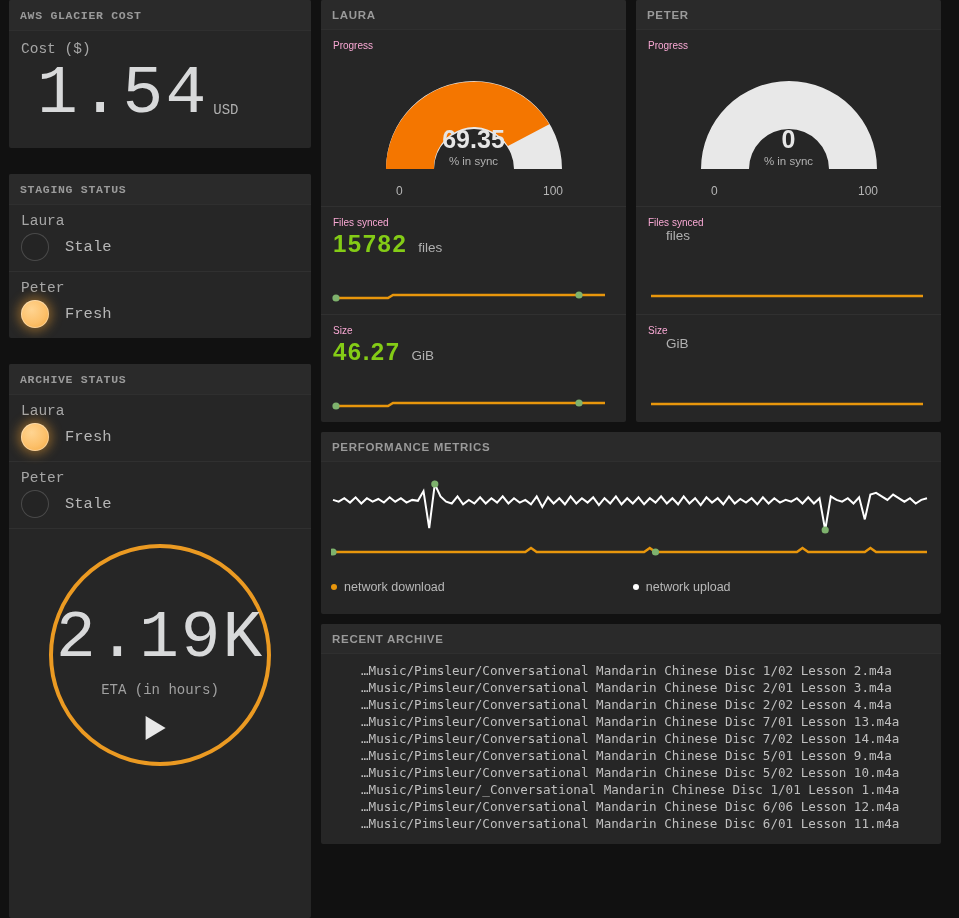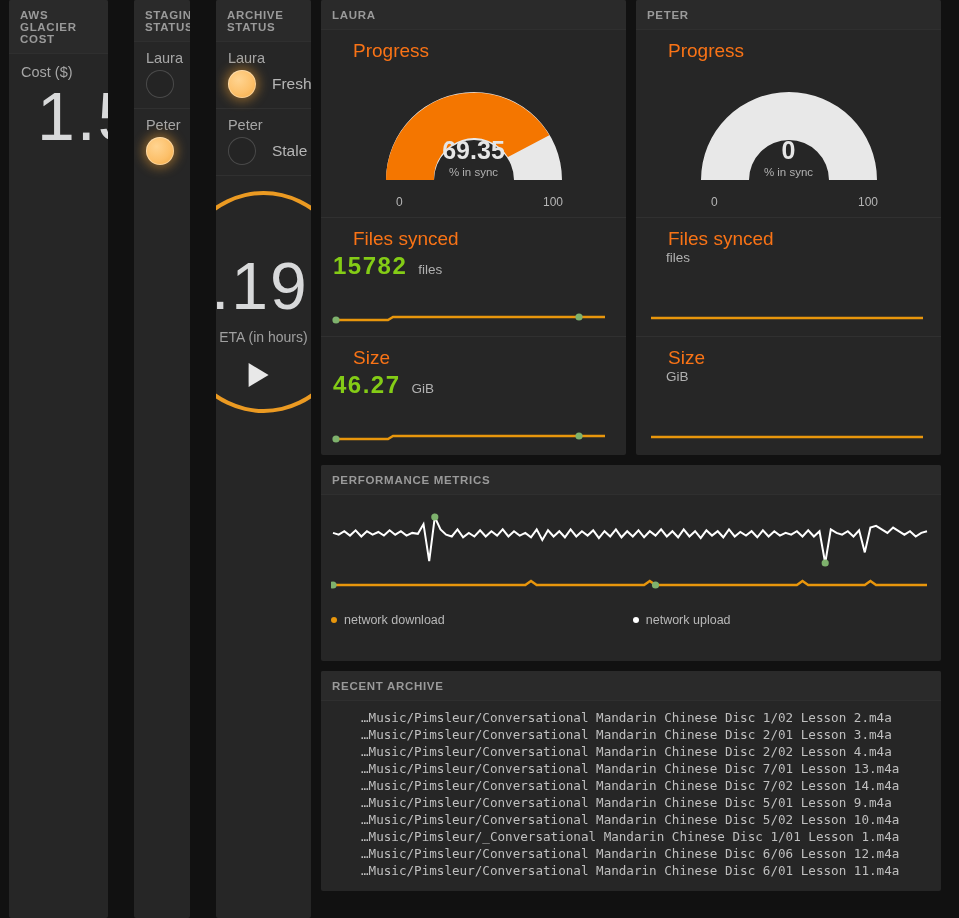--- a/index.html
+++ b/index.html
@@ -9,21 +9,21 @@
     font-family: "Liberation Sans", sans-serif;
     overflow: hidden;
   }
   .dash {
     position: relative;
     width: 959px; height: 918px;
     display: flex;
     gap: 10px;
     padding: 0 9px 0 9px;
   }
-  .col-left  { width: 302px; flex: 0 0 302px; display: flex; gap: 26px; }
+  .col-left  { width: 302px; flex: 0 0 302px; display: flex; flex-direction: column; gap: 26px; font-family: Liberation Mono, monospace; }
   .col-right { width: 620px; flex: 0 0 620px; display: flex; flex-direction: column; gap: 10px; }
   .row-top   { display: flex; gap: 10px; }
 
   .panel {
     background: #262626;
     border-radius: 2px;
     overflow: hidden;
   }
   .panel-head {
     padding: 9px 11px 8px 11px;
@@ -109,21 +109,21 @@
     width: 0; height: 0;
     border-left: 20px solid #e8e8e8;
     border-top: 12px solid transparent;
     border-bottom: 12px solid transparent;
   }
 
   
   .user-panel { width: 305px; flex: 0 0 305px; }
   .sec { border-bottom: 1px solid #303030; }
   .sec:last-child { border-bottom: none; }
-  .sec-label { font-size: 19px; color: #f97316; padding: 10px 12px 0 12px; margin-left: 20px; }
+  .sec-label { font-size: 10px; color: #f9a8d4; padding: 10px 12px 0 12px; }
 
   .gauge-wrap {
     height: 155px;
     position: relative;
     display: flex; justify-content: center;
   }
   .gauge-svg { display: block; }
   .gauge-center {
     position: absolute;
     left: 0; right: 0;
@@ -146,21 +146,21 @@
   .mini-big {
     font-size: 24px; font-weight: 700; color: #84cc16;
     letter-spacing: 1.5px; line-height: 1.3;
   }
   .mini-unit { font-size: 13.5px; color: #b0b0b0; margin-left: 11px; }
   .mini-unit.alone { margin-left: 18px; }
   .spark { padding: 0 10px 12px 10px; }
   .spark svg { display: block; }
 
   
-  .perf-body { padding: 14px 10px 22px 10px; }
+  .perf-body { padding: 14px 10px 8px 10px; }
   .legend {
     display: flex;
     padding: 2px 0 12px 0;
     font-size: 12.5px;
     color: #b8b8b8;
   }
   .legend-item { display: flex; align-items: center; gap: 7px; }
   .legend-item + .legend-item { margin-left: 188px; }
   .legend-dot { width: 6px; height: 6px; border-radius: 50%; }
 

